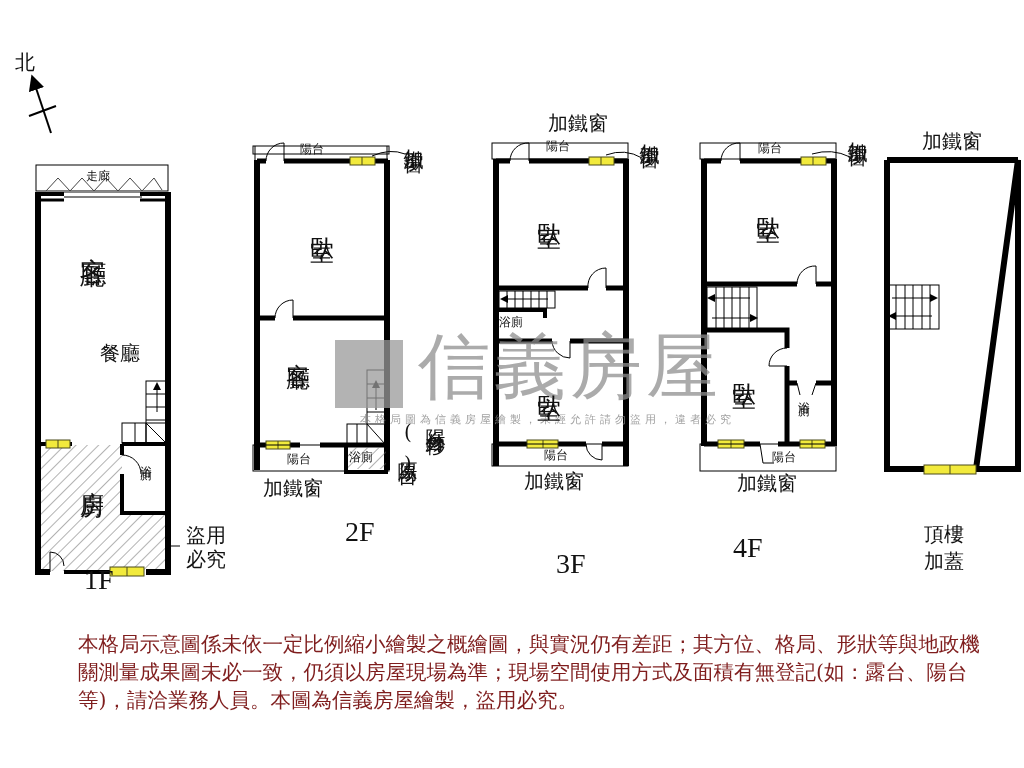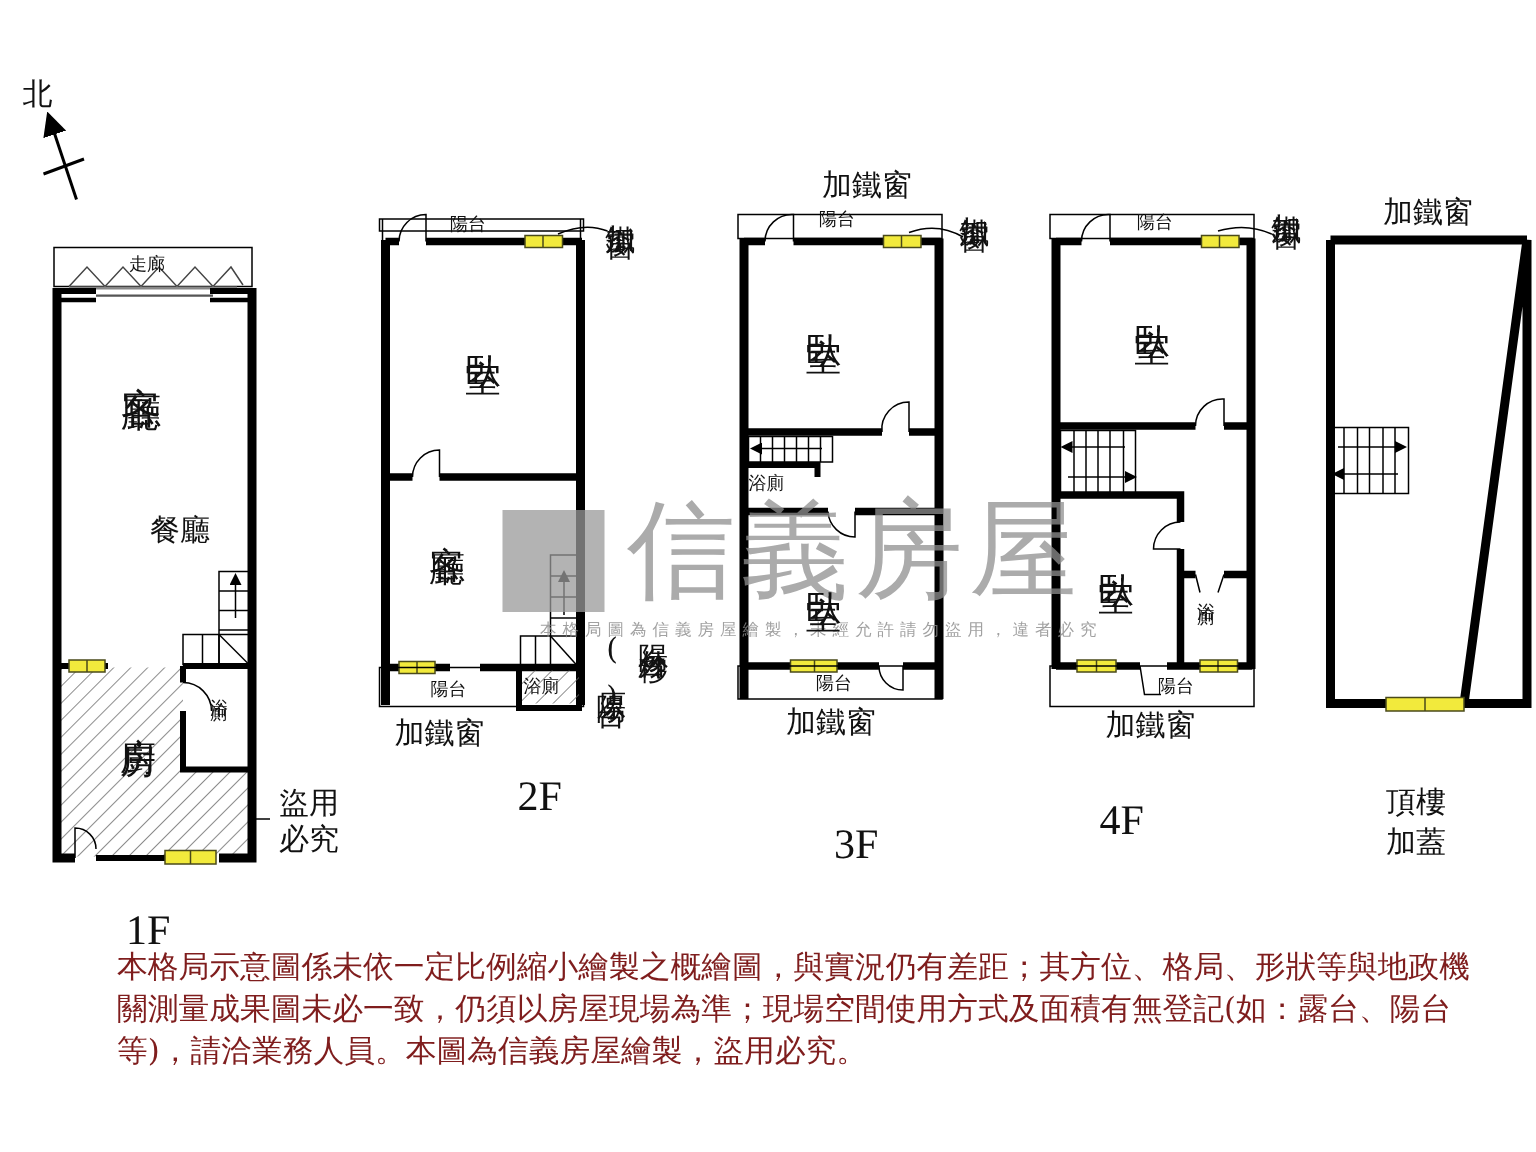--- a/index.html
+++ b/index.html
@@ -194,21 +194,21 @@
 <div id="watermark-sub">本格局圖為信義房屋繪製，未經允許請勿盜用，違者必究</div>
 
 <div class="lbl med" style="left:15px;top:52px;">北</div>
 
 <div class="lbl small" style="left:86px;top:170px;text-align:right;">走廊</div>
 <div class="lbl room vert" style="left:80px;top:236px;font-size:27px;">客廳</div>
 <div class="lbl room" style="left:68px;top:343px;font-size:20px;margin-left:32px;">餐廳</div>
 <div class="lbl small vert" style="left:140px;top:456px;">浴廁</div>
 <div class="lbl room vert" style="left:80px;top:472px;">廚房</div>
 <div class="lbl med" style="left:186px;top:523px;width:44px;white-space:normal;line-height:24px;">盜用必究</div>
-<div class="lbl floor" style="left:84px;top:607px;">1F</div>
+<div class="lbl floor" style="left:84px;top:566px;">1F</div>
 
 <div class="lbl small" style="left:300px;top:143px;">陽台</div>
 <div class="lbl med vert" style="left:404px;top:133px;">加鐵窗</div>
 <div class="lbl room vert" style="left:310px;top:218px;">臥室</div>
 <div class="lbl room vert" style="left:286px;top:344px;">客廳</div>
 <div class="lbl small" style="left:287px;top:453px;">陽台</div>
 <div class="lbl small" style="left:349px;top:451px;">浴廁</div>
 <div class="lbl med" style="left:263px;top:478px;">加鐵窗</div>
 <div class="lbl med vert" style="left:426px;top:414px;">陽台外移</div>
 <div class="lbl med vert" style="left:398px;top:420px;">(原陽台)</div>

